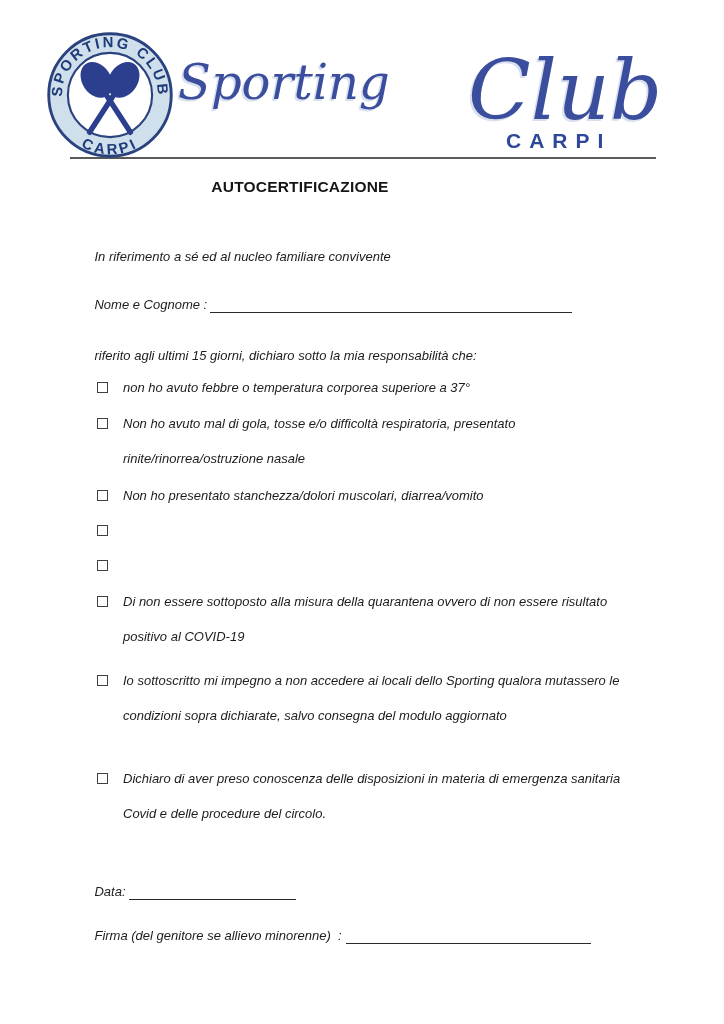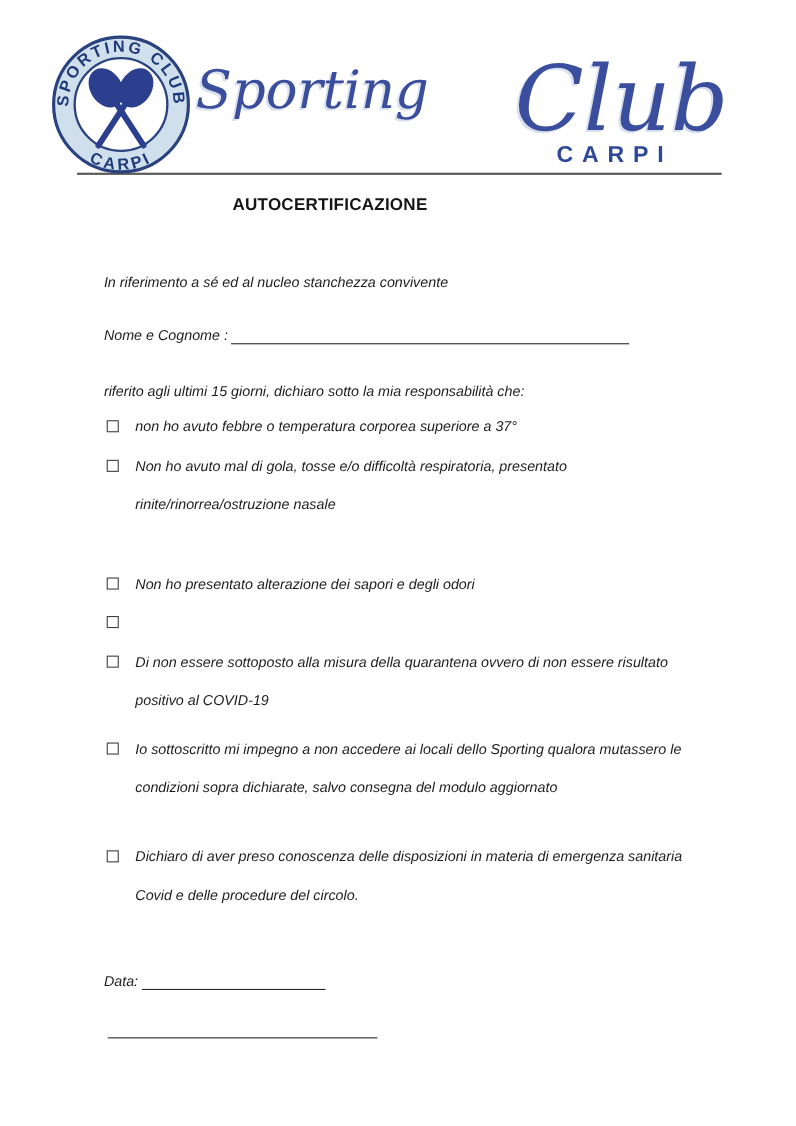--- a/index.html
+++ b/index.html
@@ -104,21 +104,21 @@
     </svg>
 
     <div class="script-word script-sporting">Sporting</div>
     <div class="script-word script-club">Club</div>
     <div class="carpi-wordmark">CARPI</div>
   </div>
 
   <div class="doc-title">AUTOCERTIFICAZIONE</div>
 
   <div class="body-line t-intro">
-    <span>In riferimento a sé ed al nucleo stanchezza convivente</span>
+    <span>In riferimento a sé ed al nucleo familiare convivente</span>
   </div>
 
   <div class="body-line t-name">
     <span>Nome e Cognome :</span><span class="blank blank-name"></span>
   </div>
 
   <div class="body-line t-lead">
     <span>riferito agli ultimi 15 giorni, dichiaro sotto la mia responsabilità che:</span>
   </div>
 
@@ -126,24 +126,27 @@
     <span class="checkbox"></span>
     <span class="check-line1">non ho avuto febbre o temperatura corporea superiore a 37°</span>
   </div>
 
   <div class="check-item i2">
     <span class="checkbox"></span>
     <span class="check-line1">Non ho avuto mal di gola, tosse e/o difficoltà respiratoria, presentato</span>
     <span class="check-line2">rinite/rinorrea/ostruzione nasale</span>
   </div>
 
+  <div class="check-item i3">
+    <span class="checkbox"></span>
+    <span class="check-line1">Non ho presentato stanchezza/dolori muscolari, diarrea/vomito</span>
+  </div>
 
   <div class="check-item i4">
     <span class="checkbox"></span>
-    <span class="check-line1">Non ho presentato alterazione dei sapori e degli odori</span>
   </div>
 
   <div class="check-item i5">
     <span class="checkbox"></span>
   </div>
 
   <div class="check-item i6">
     <span class="checkbox"></span>
     <span class="check-line1">Di non essere sottoposto alla misura della quarantena ovvero di non essere risultato</span>
     <span class="check-line2">positivo al COVID-19</span>
@@ -159,16 +162,16 @@
     <span class="checkbox"></span>
     <span class="check-line1">Dichiaro di aver preso conoscenza delle disposizioni in materia di emergenza sanitaria</span>
     <span class="check-line2">Covid e delle procedure del circolo.</span>
   </div>
 
   <div class="body-line t-date">
     <span>Data:</span><span class="blank blank-date"></span>
   </div>
 
   <div class="body-line t-sign">
-    <span class="blank blank-sign"></span>
+    <span>Firma (del genitore se allievo minorenne)  :</span><span class="blank blank-sign"></span>
   </div>
 
 </div>
 
 </body></html>

